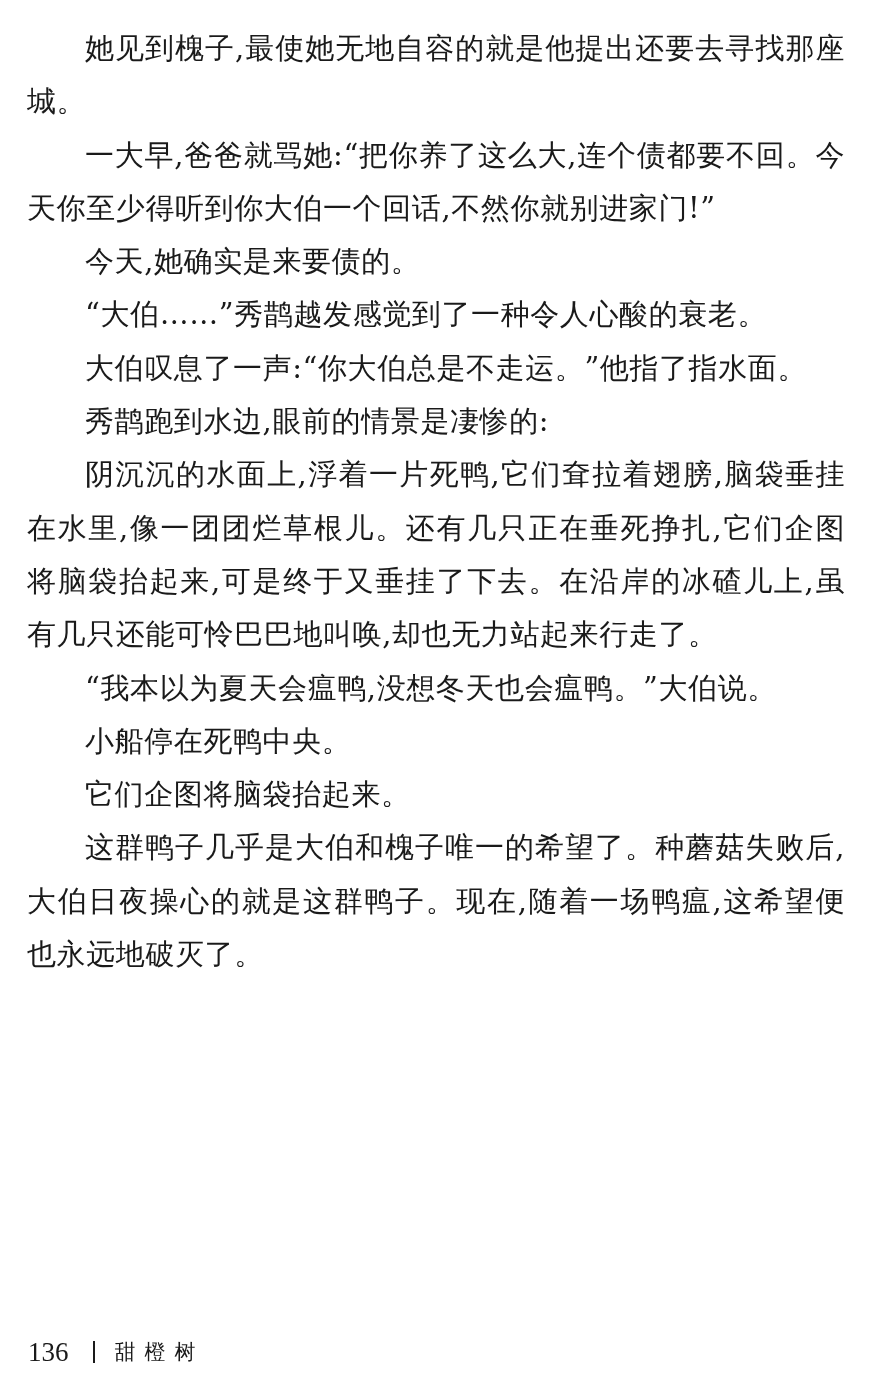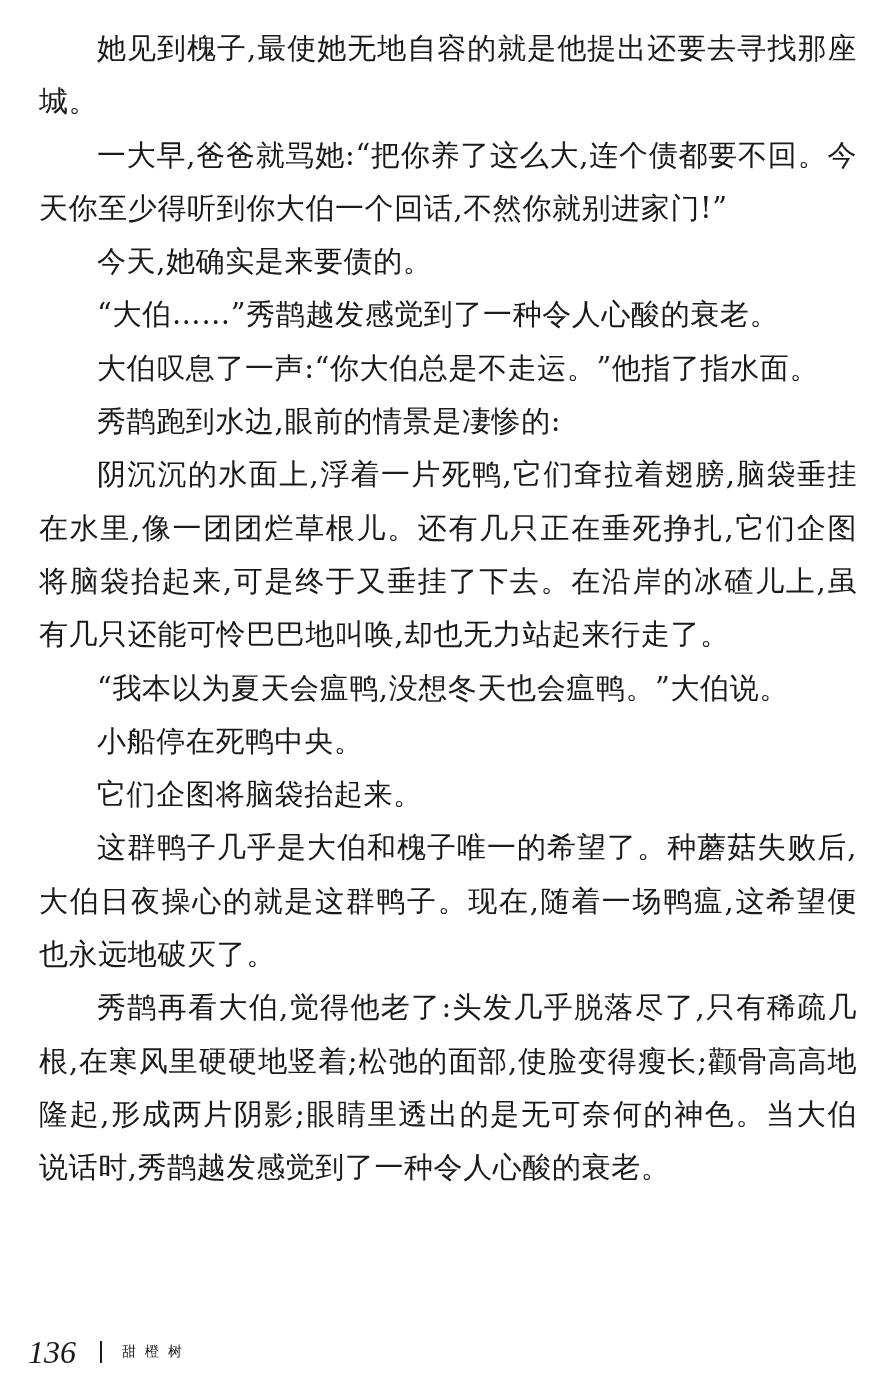--- a/index.html
+++ b/index.html
@@ -1,47 +1,46 @@
 <!DOCTYPE html>
 <html><head>
   <meta charset="utf-8">
   <style>
     html, body { margin: 0; padding: 0; background: #ffffff; }
     body { width: 872px; height: 1391px; position: relative; overflow: hidden; }
     .page {
       position: absolute; left: 27px; top: 22px; width: 818px;
       font-family: "DejaVu Serif", "Liberation Serif", serif;
       font-size: 29px; line-height: 53.3px; color: #1a1a1a;
-      text-align: justify; letter-spacing: 0.6px; margin-left: 12px;
+      text-align: justify; letter-spacing: 0.6px;
     }
     .page p { margin: 0; text-indent: 58px; }
     .footer {
       position: absolute; left: 28px; top: 1332px; height: 40px;
       display: flex; align-items: center;
       font-family: "Liberation Serif", serif; color: #1a1a1a;
     }
-    .page-num { font-style: italic; font-size: 32px; }
+    .page-num { font-size: 27px; }
     .sep { display: inline-block; width: 2px; height: 22px; background: #1a1a1a; margin: 0 20px 0 24px; }
-    .book-title { font-family: Liberation Mono, monospace; font-size: 14px; letter-spacing: 9px; }
+    .book-title { font-family: Liberation Mono, monospace; font-size: 21px; letter-spacing: 9px; }
   </style>
 </head>
 <body>
 
 <div class="page">
   <p>她见到槐子,最使她无地自容的就是他提出还要去寻找那座城。</p>
   <p>一大早,爸爸就骂她:“把你养了这么大,连个债都要不回。今天你至少得听到你大伯一个回话,不然你就别进家门!”</p>
   <p>今天,她确实是来要债的。</p>
   <p>“大伯……”秀鹊越发感觉到了一种令人心酸的衰老。</p>
   <p>大伯叹息了一声:“你大伯总是不走运。”他指了指水面。</p>
   <p>秀鹊跑到水边,眼前的情景是凄惨的:</p>
   <p>阴沉沉的水面上,浮着一片死鸭,它们耷拉着翅膀,脑袋垂挂在水里,像一团团烂草根儿。还有几只正在垂死挣扎,它们企图将脑袋抬起来,可是终于又垂挂了下去。在沿岸的冰碴儿上,虽有几只还能可怜巴巴地叫唤,却也无力站起来行走了。</p>
   <p>“我本以为夏天会瘟鸭,没想冬天也会瘟鸭。”大伯说。</p>
   <p>小船停在死鸭中央。</p>
   <p>它们企图将脑袋抬起来。</p>
   <p>这群鸭子几乎是大伯和槐子唯一的希望了。种蘑菇失败后,大伯日夜操心的就是这群鸭子。现在,随着一场鸭瘟,这希望便也永远地破灭了。</p>
-  <p>秀鹊再看大伯,觉得他老了:头发几乎脱落尽了,只有稀疏几根,在寒风里硬硬地竖着;松弛的面部,使脸变得瘦长;颧骨高高地隆起,形成两片阴影;眼睛里透出的是无可奈何的神色。当大伯说话时,秀鹊越发感觉到了一种令人心酸的衰老。</p>
 </div>
 
 <div class="footer">
   <span class="page-num">136</span>
   <span class="sep"></span>
   <span class="book-title">甜橙树</span>
 </div>
 
 </body></html>

